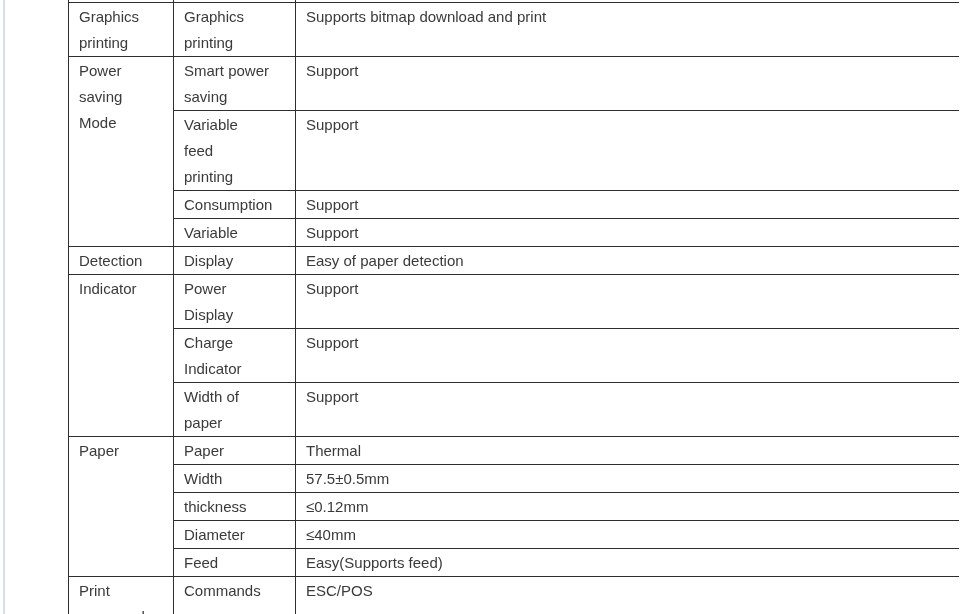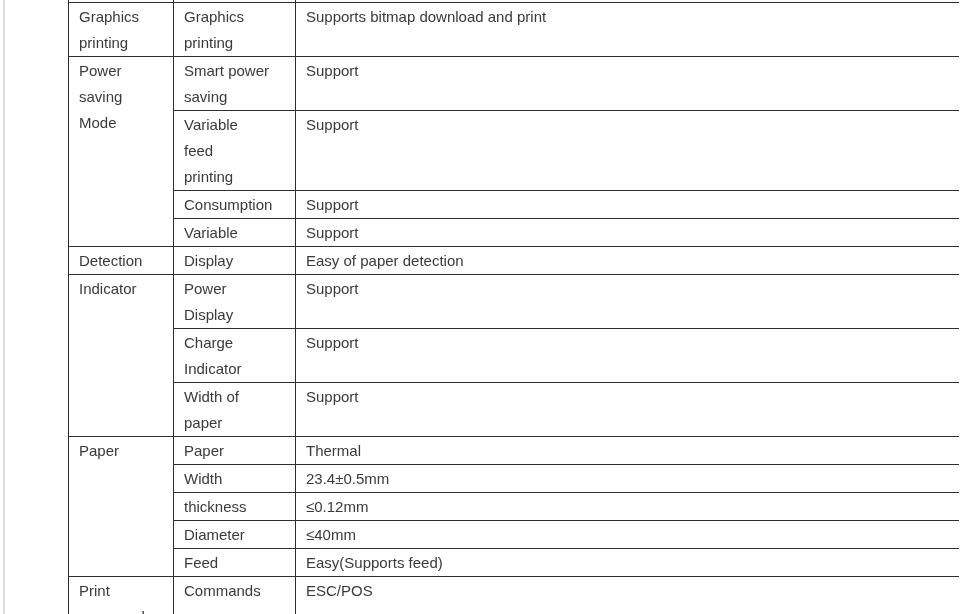--- a/index.html
+++ b/index.html
@@ -123,21 +123,21 @@
 paper</td>
       <td>Support</td>
     </tr>
     <tr class="h27">
       <td rowspan="5">Paper</td>
       <td>Paper</td>
       <td>Thermal</td>
     </tr>
     <tr class="h26">
       <td>Width</td>
-      <td>23.4±0.5mm</td>
+      <td>57.5±0.5mm</td>
     </tr>
     <tr class="h27">
       <td>thickness</td>
       <td>≤0.12mm</td>
     </tr>
     <tr class="h27">
       <td>Diameter</td>
       <td>≤40mm</td>
     </tr>
     <tr class="h27">

